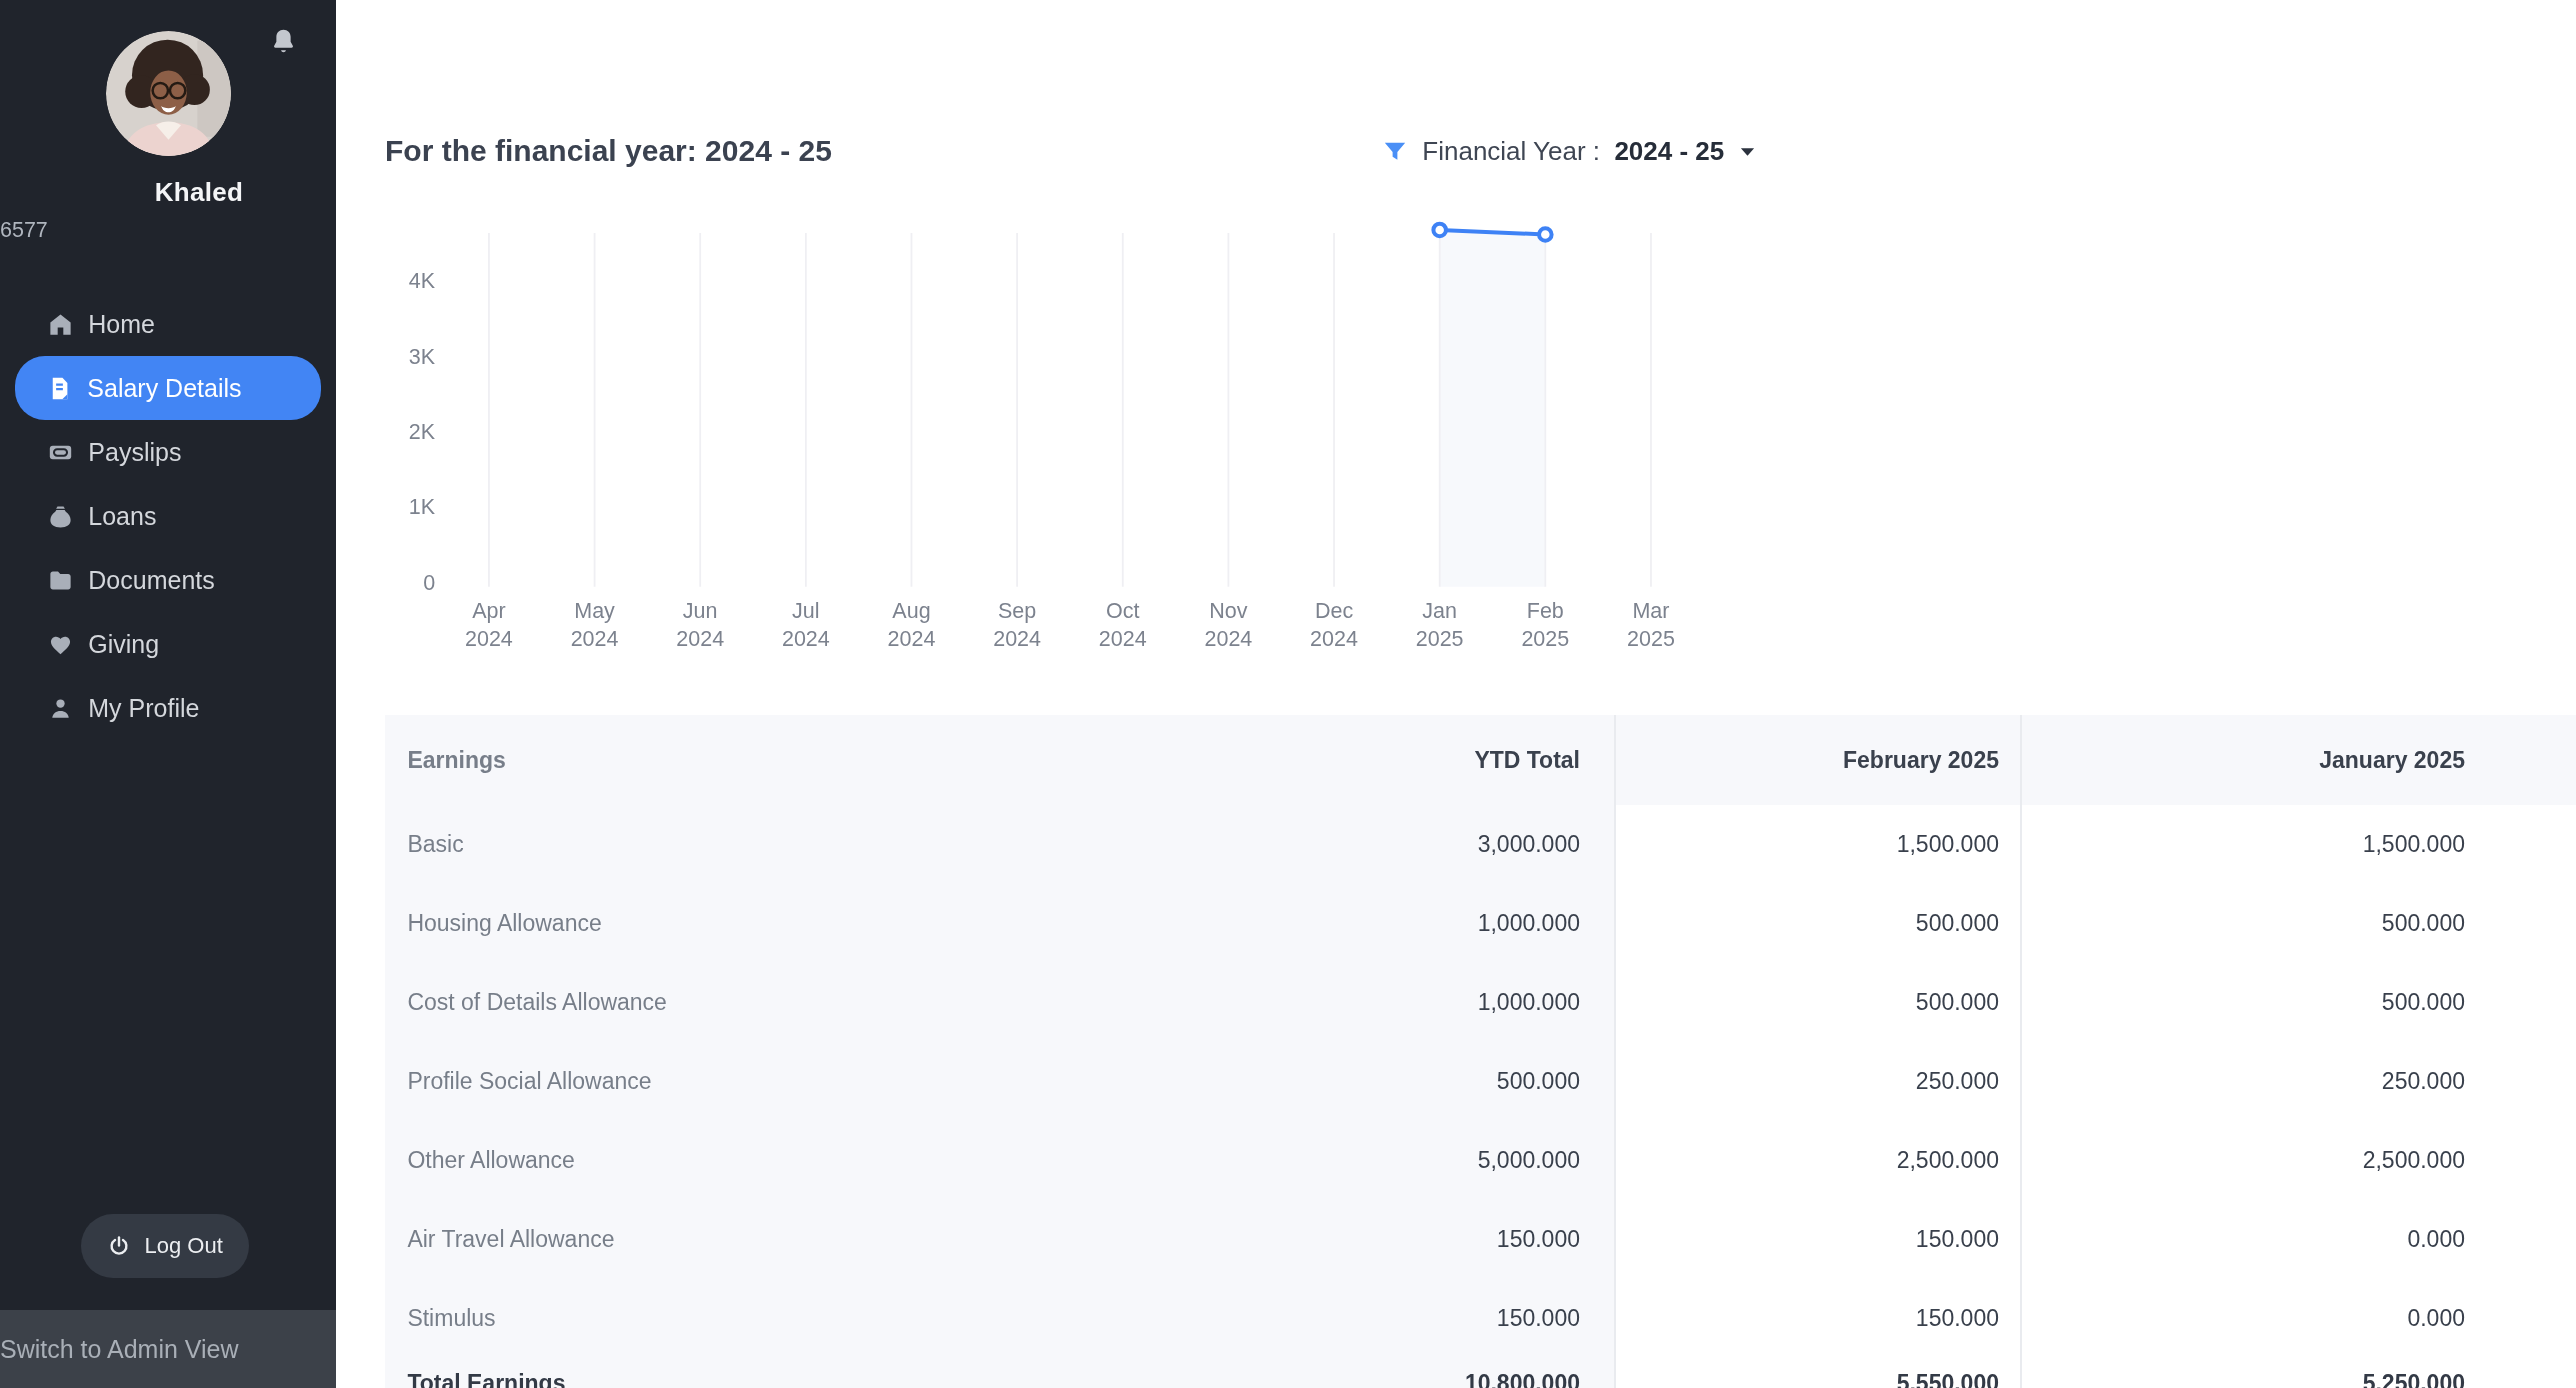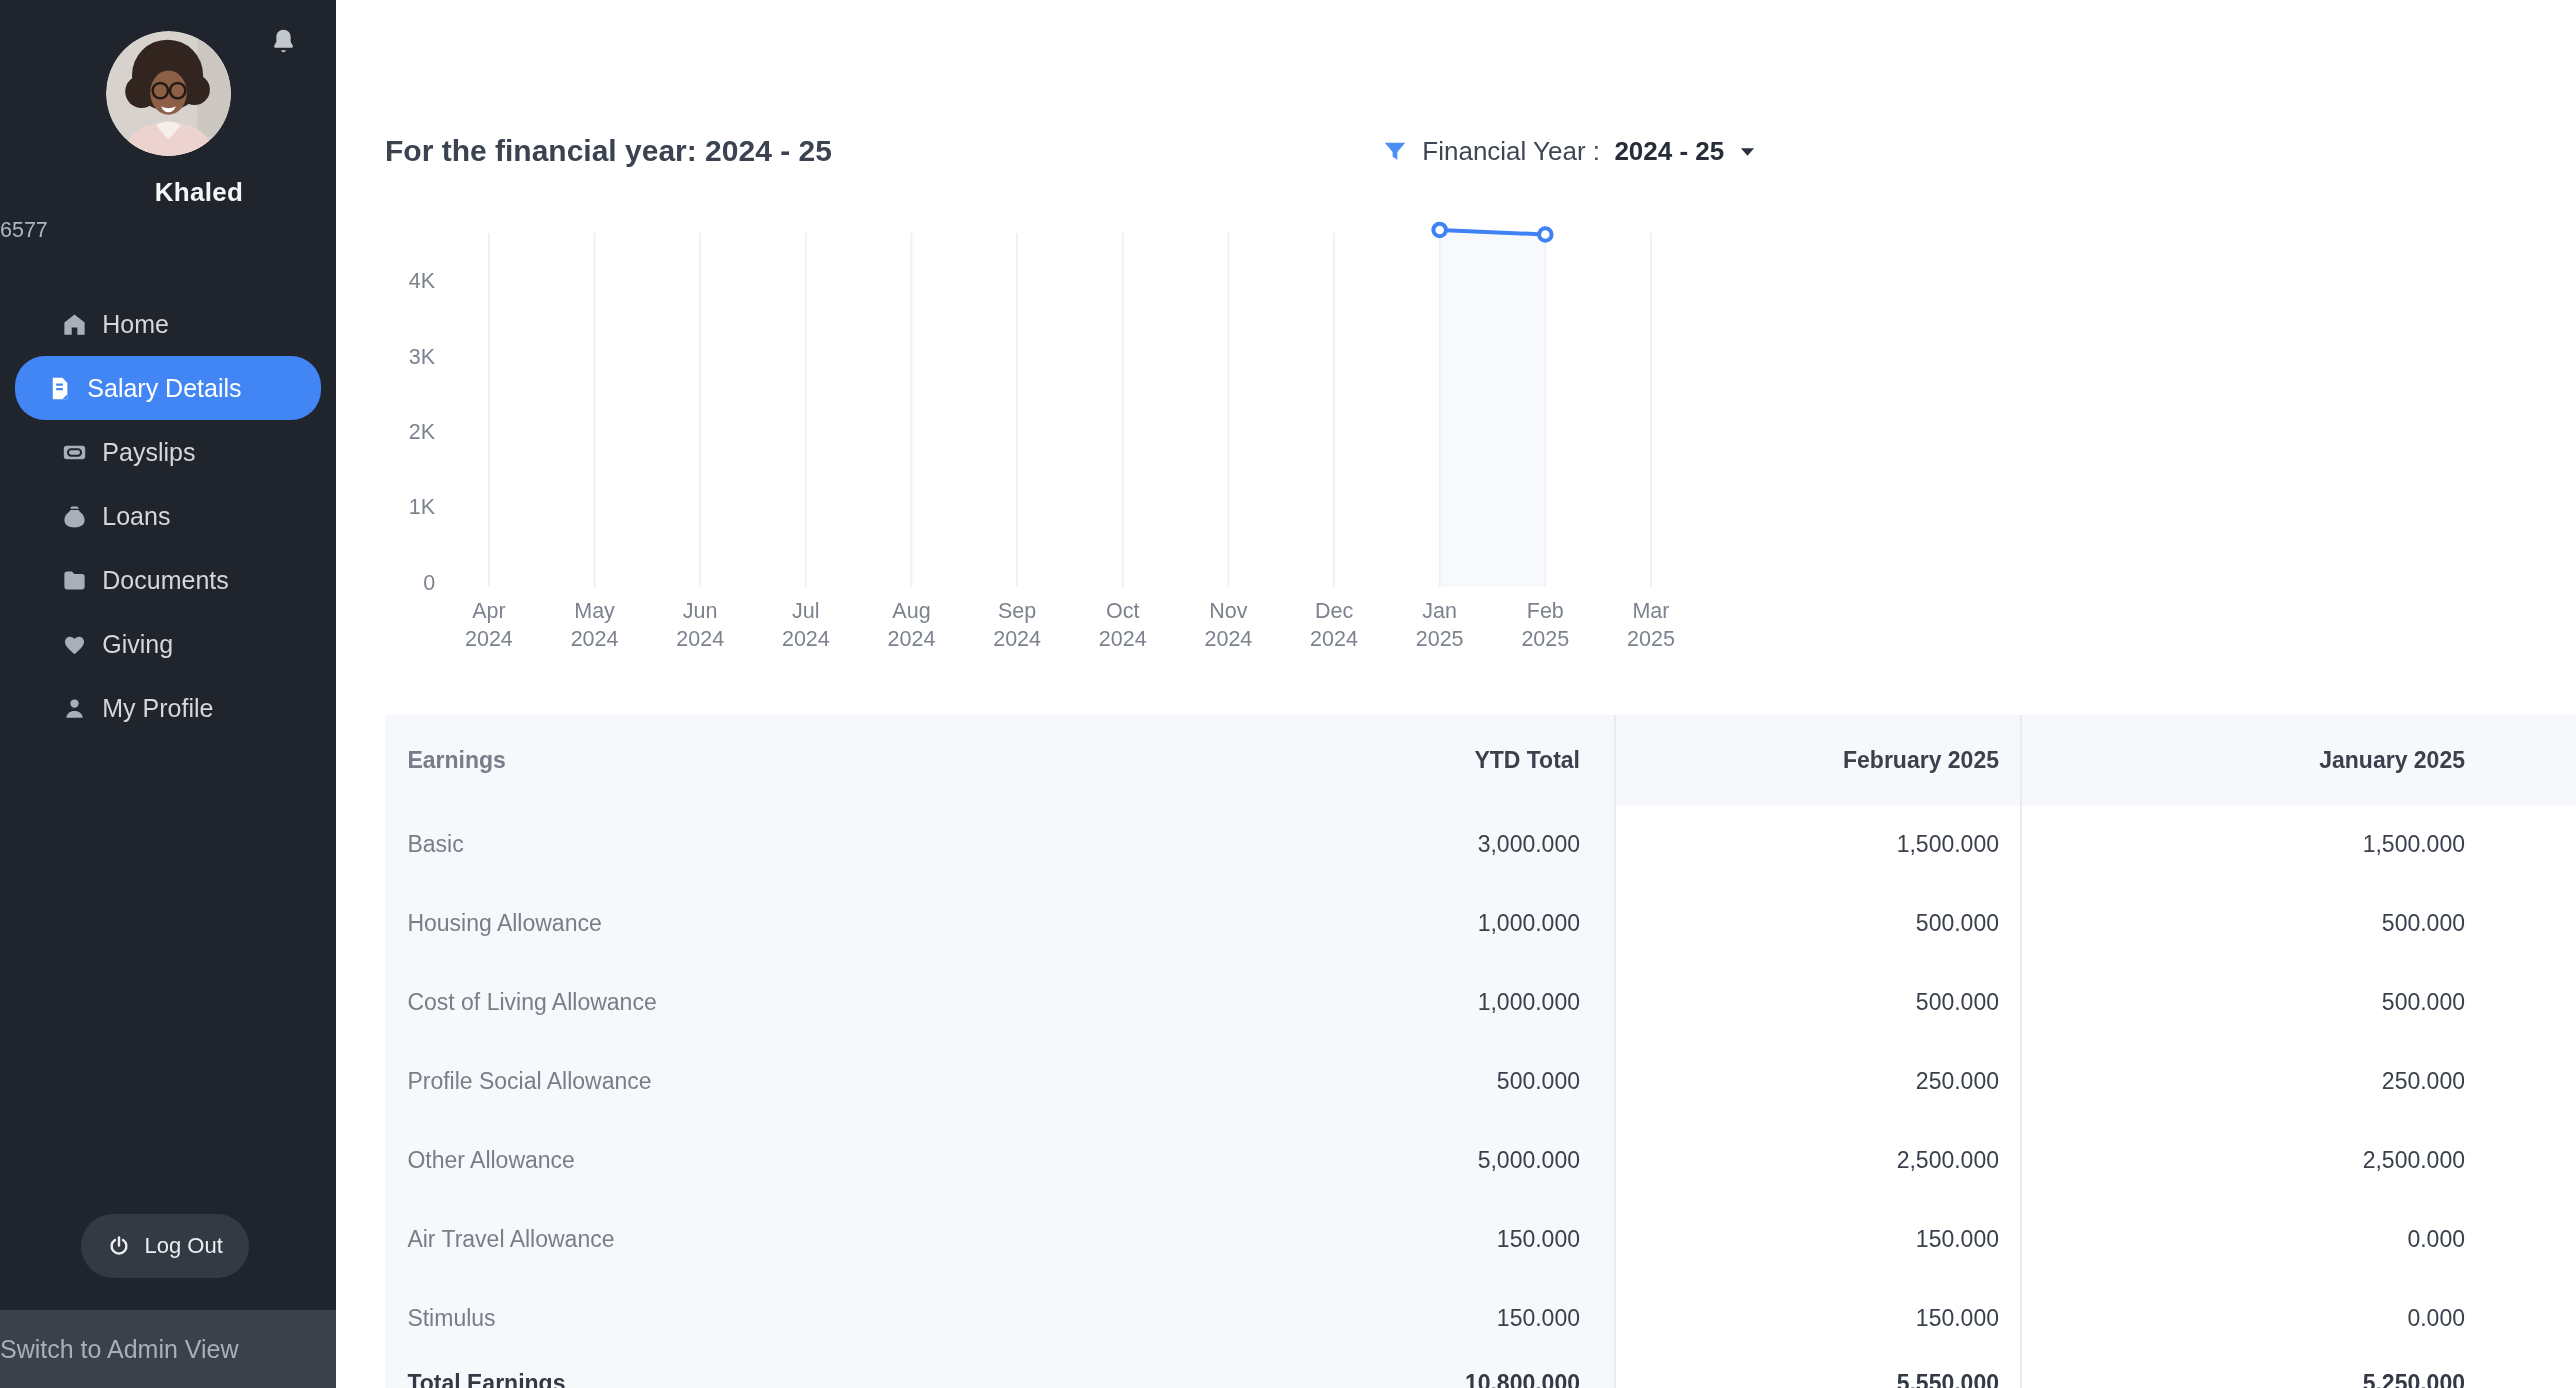--- a/index.html
+++ b/index.html
@@ -8,21 +8,21 @@
 
   
   .sidebar{position:absolute;left:0;top:0;width:336px;height:1388px;background:#20242c;}
   .bell{position:absolute;top:25px;right:38px;width:29px;height:32px;color:#c3c7ce;}
   .bell svg{width:100%;height:100%;}
   .avatar{position:absolute;left:106px;top:31px;width:125px;height:125px;border-radius:50%;overflow:hidden;}
   .user-name{position:absolute;top:177px;left:0;width:100%;text-align:center;
              color:#f4f5f7;font-size:26px;font-weight:700;letter-spacing:0.3px;margin-left:31px;}
   .user-id{position:absolute;top:218px;left:0;width:100%;color:#b0b6bf;font-size:21.5px;}
   .nav{position:absolute;top:292px;left:0;right:0;}
-  .nav-item{position:relative;height:64px;display:flex;align-items:center;padding-left:61px;
+  .nav-item{position:relative;height:64px;display:flex;align-items:center;padding-left:47px;
             color:#d4d7dc;font-size:25px;cursor:pointer;}
   .nav-item .ico{width:27px;height:27px;margin-right:14.3px;color:#a9afb9;flex:none;display:flex;align-items:center;}
   .nav-item .ico svg{width:100%;height:100%;}
   .nav-item.active{background:#4285f4;border-radius:30px;margin:0 15px;padding-left:31px;color:#ffffff;}
   .nav-item.active .ico{color:#ffffff;}
   .logout{position:absolute;left:81px;top:1214px;width:168px;height:64px;border-radius:32px;
           background:#343a44;color:#eceef1;font-size:22px;display:flex;align-items:center;
           justify-content:center;gap:13.4px;cursor:pointer;border:none;}
   .logout .ico{width:24px;height:24px;display:flex;}
   .logout .ico svg{width:100%;height:100%;}
@@ -273,21 +273,21 @@
           <div class="cc c-val r-feb">1,500.000</div>
           <div class="cc c-val r-jan">1,500.000</div>
         </div>
         <div class="t-row">
           <div class="cc c-label">Housing Allowance</div>
           <div class="cc c-val r-ytd">1,000.000</div>
           <div class="cc c-val r-feb">500.000</div>
           <div class="cc c-val r-jan">500.000</div>
         </div>
         <div class="t-row">
-          <div class="cc c-label">Cost of Living Allowance</div>
+          <div class="cc c-label">Cost of Details Allowance</div>
           <div class="cc c-val r-ytd">1,000.000</div>
           <div class="cc c-val r-feb">500.000</div>
           <div class="cc c-val r-jan">500.000</div>
         </div>
         <div class="t-row">
           <div class="cc c-label">Profile Social Allowance</div>
           <div class="cc c-val r-ytd">500.000</div>
           <div class="cc c-val r-feb">250.000</div>
           <div class="cc c-val r-jan">250.000</div>
         </div>

